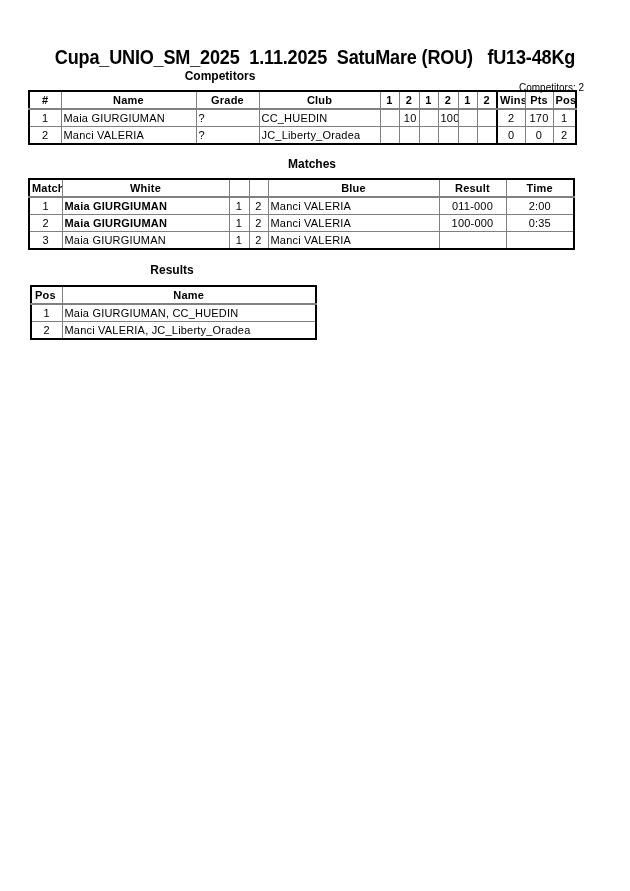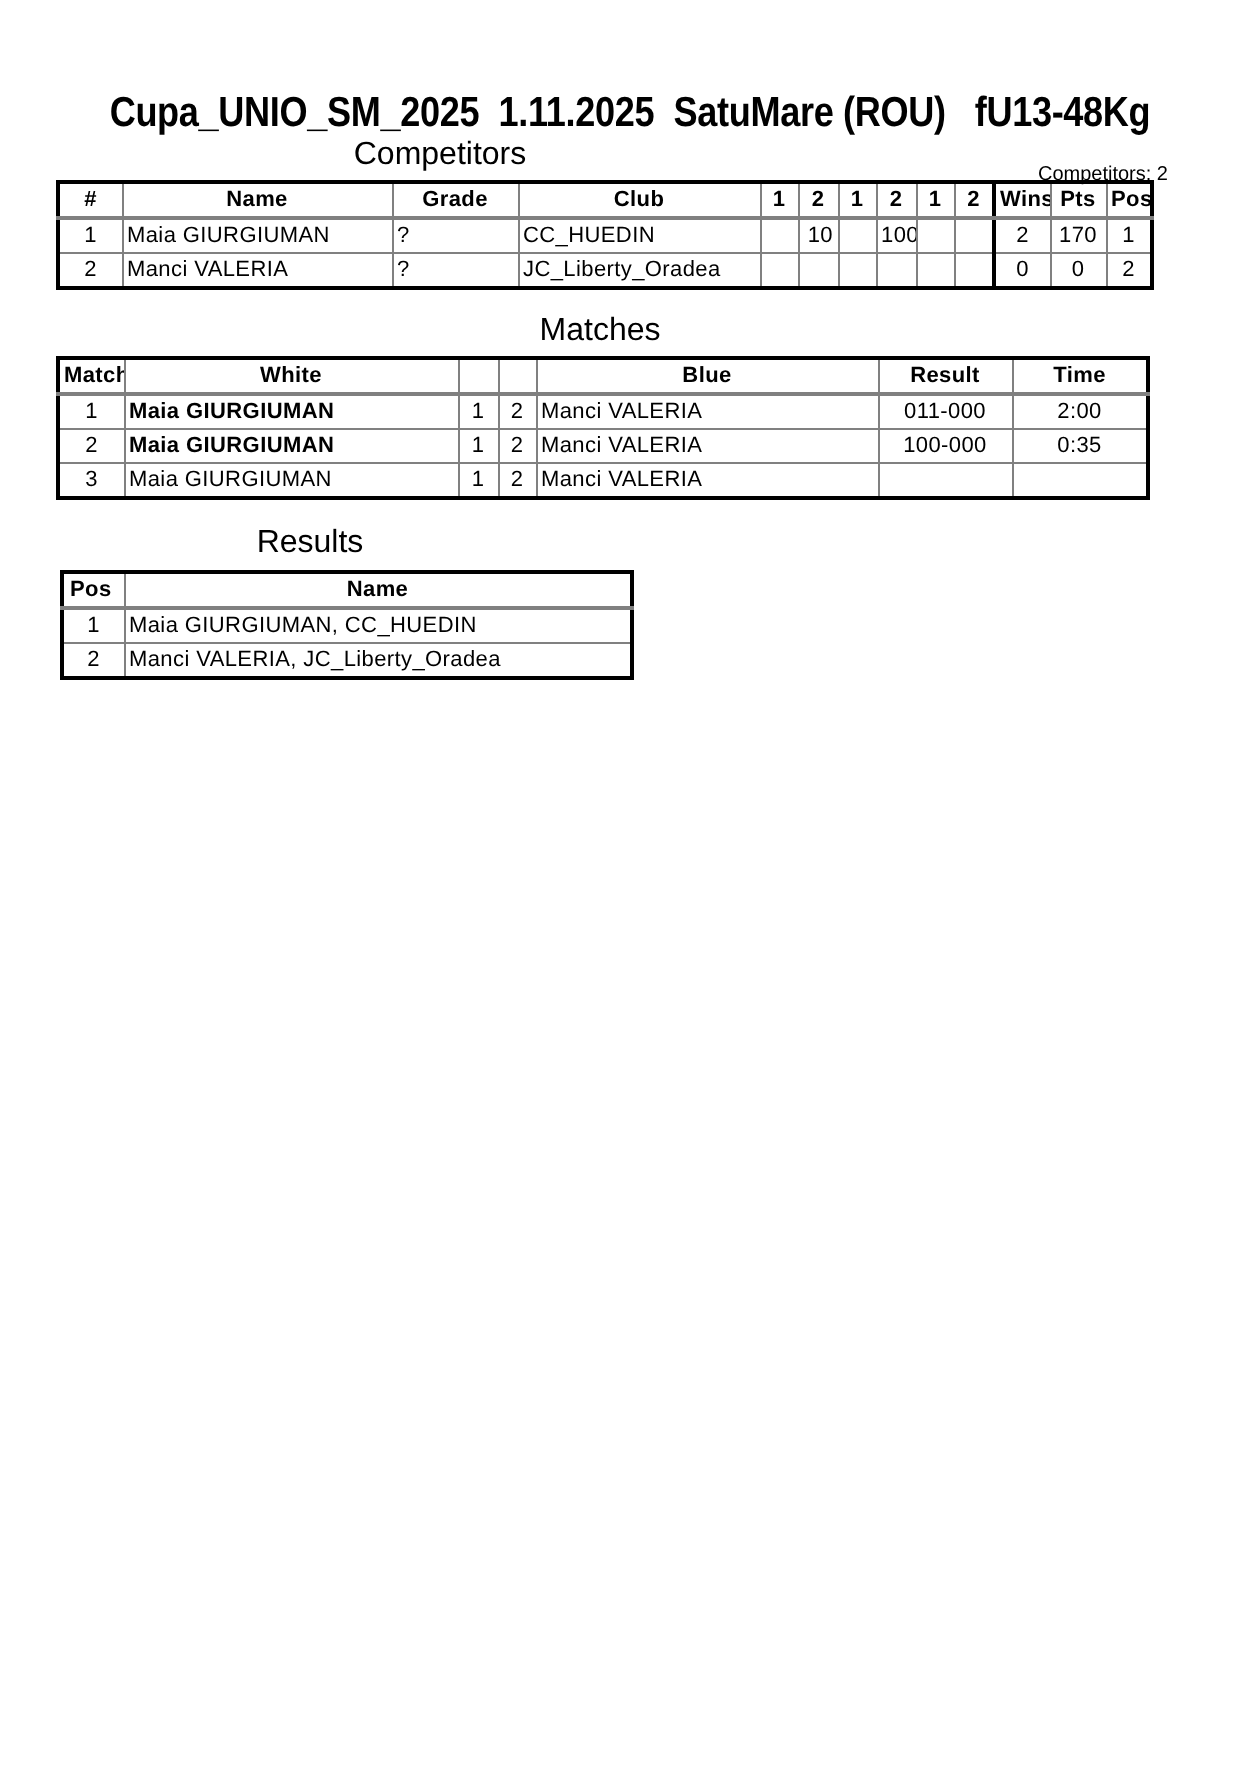--- a/index.html
+++ b/index.html
@@ -7,25 +7,25 @@
     position:relative;width:630px;height:700px;background:#ffffff;
     font-family:"Liberation Sans","DejaVu Sans",sans-serif;color:#000;overflow:hidden;
   }
   .title{
     position:absolute;top:45px;left:0;width:630px;text-align:center;
     font-size:21px;font-weight:bold;white-space:pre;
     transform:scaleX(0.86);transform-origin:315px 0;letter-spacing:-0.2px;
   }
   .sec-heading{
     position:absolute;transform:translateX(-50%);
-    font-size:16px;font-weight:normal;white-space:nowrap;
+    font-size:12px;font-weight:bold;white-space:nowrap;
   }
   .comp-heading{left:220px;top:69px;}
-  .matches-heading{left:300px;top:157px;}
-  .results-heading{left:155px;top:263px;text-align:center;}
+  .matches-heading{left:312px;top:157px;}
+  .results-heading{left:172px;top:263px;text-align:center;}
   .comp-count{position:absolute;top:71px;right:46px;font-size:10px;margin-top:11px;}
 
   table.tbl{
     position:absolute;border-collapse:collapse;table-layout:fixed;
     border:2px solid #000;font-size:11px;letter-spacing:0.2px;
   }
   table.tbl td, table.tbl th{
     border:1px solid #808080;padding:0 2px;height:16px;
     overflow:hidden;white-space:nowrap;font-size:11px;
   }

